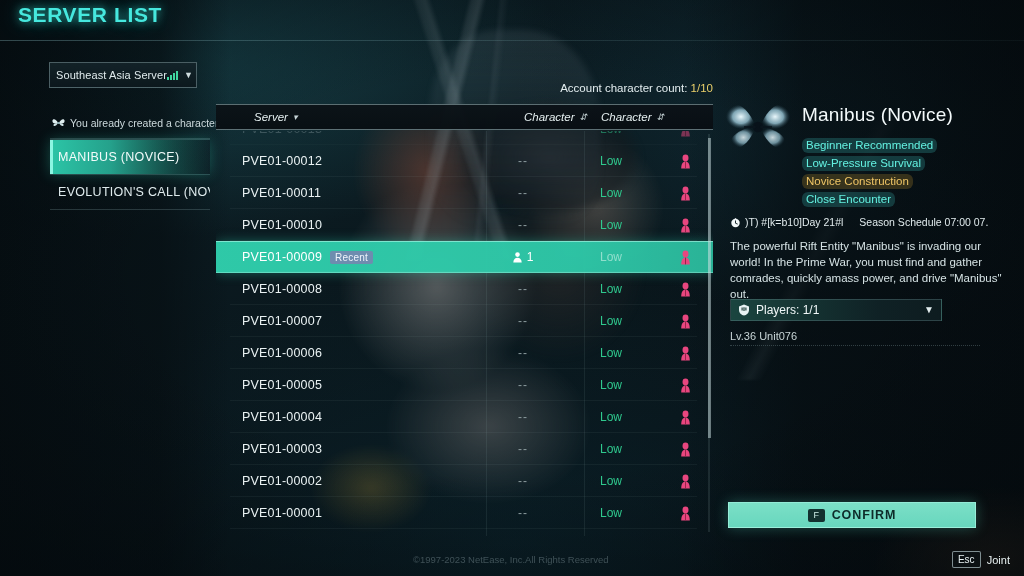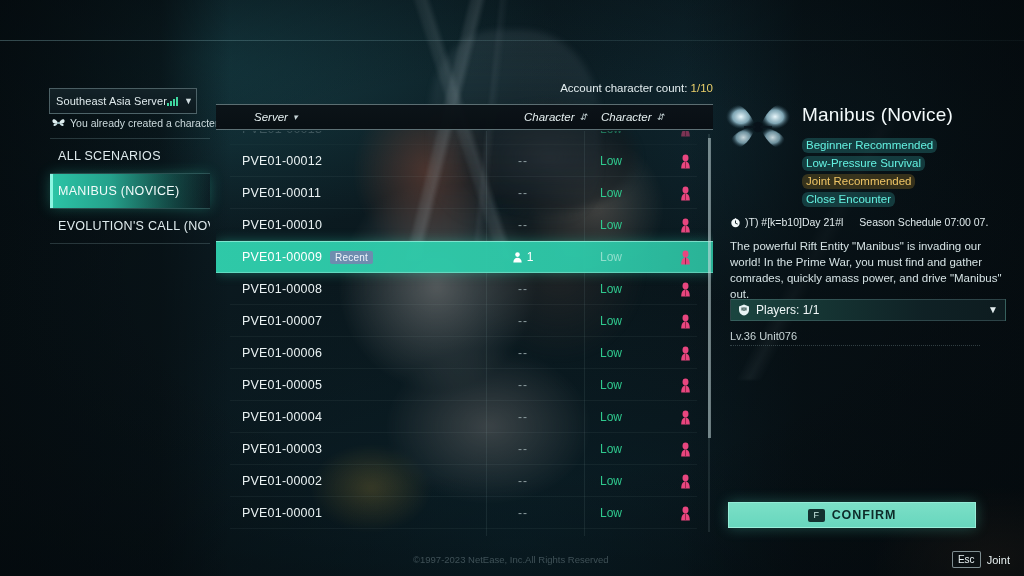--- a/index.html
+++ b/index.html
@@ -82,21 +82,21 @@
     color:#46e8de;
     text-shadow:0 0 10px rgba(60,230,215,.75),0 0 22px rgba(40,200,190,.45);
   }
   .hdr-rule{
     position:absolute;left:0;top:40px;width:1024px;height:1px;
     background:linear-gradient(90deg, rgba(140,190,195,.34), rgba(140,190,195,.16) 55%, rgba(140,190,195,.05));
   }
 
   
   .region-select{
-    position:absolute;left:49px;top:88px;width:148px;height:26px;
+    position:absolute;left:49px;top:62px;width:148px;height:26px;
     background:linear-gradient(180deg, rgba(20,36,42,.88), rgba(12,24,29,.92));
     border:1px solid rgba(150,180,185,.45);
     display:flex;align-items:center;
     box-sizing:border-box;padding:12px 6px;
   }
   .region-select .rs-label{
     font-size:11px;color:#dfeaec;flex:1;white-space:nowrap;letter-spacing:.1px;
   }
   .sig{display:flex;align-items:flex-end;gap:1px;height:9px;margin-right:6px;}
   .sig i{display:block;width:2px;background:#3fd6a0;}
@@ -236,21 +236,21 @@
   }
   .clock-ico{width:11px;height:11px;flex:0 0 auto;}
   .sched .sch-gap{display:inline-block;width:8px;}
 
   .desc{
     position:absolute;left:8px;top:142px;width:282px;
     font-size:11.5px;line-height:16px;color:#d5e2e4;
   }
 
   .players-bar{
-    position:absolute;left:8px;top:203px;width:276px;height:22px;
+    position:absolute;left:8px;top:203px;width:212px;height:22px;
     background:linear-gradient(90deg, rgba(28,72,66,.95), rgba(16,34,38,.95) 70%, rgba(14,28,32,.95));
     border:1px solid rgba(120,160,162,.30);
     box-sizing:border-box;
     display:flex;align-items:center;padding:0 7px;gap:6px;
   }
   .shield-ico{width:12px;height:12px;flex:0 0 auto;}
   .players-bar .pb-label{font-size:12px;color:#f0f7f8;flex:1;white-space:nowrap;}
   .players-bar .chev{font-size:10px;color:#e2ecee;}
 
   .player-row{
@@ -296,20 +296,21 @@
   <div class="bg-figure"></div>
   <div class="bg-helm"></div>
   <div class="bg-rig"></div>
   <div class="bg-rig2"></div>
   <div class="bg-streak"></div>
   <div class="bg-darkleft"></div>
   <div class="bg-darkright"></div>
   <div class="bg-warm"></div>
   <div class="bg-vignette"></div>
 
+  <div class="title">SERVER LIST</div>
   <div class="hdr-rule"></div>
 
   <div class="region-select">
     <span class="rs-label">Southeast Asia Server</span>
     <span class="sig">
         <i></i>
         <i></i>
         <i></i>
         <i></i>
       </span>
@@ -322,23 +323,20 @@
       <path d="M14 10 C18 1,24 1,25 5 C26 10,21 13,14 10 Z" fill="#dfeef0"></path>
       <path d="M12 10 C9 15,5 18,3 15 C2 12,6 10,12 10 Z" fill="#cfe3e6"></path>
       <path d="M14 10 C17 15,21 18,23 15 C24 12,20 10,14 10 Z" fill="#cfe3e6"></path>
       <circle cx="13" cy="10" r="2.1" fill="#8fb7bd"></circle>
     </svg>
     <span>You already created a character.</span>
   </div>
 
   <div class="side-list">
     <div class="side-sep"></div>
-    <div class="side-item">
-      <span>ALL SCENARIOS</span>
-    </div>
     <div class="side-sep"></div>
     <div class="side-item sel">
       <span>MANIBUS (NOVICE)</span>
     </div>
     <div class="side-sep"></div>
     <div class="side-item clip">
       <span>EVOLUTION'S CALL (NOVI</span>
     </div>
     <div class="side-sep"></div>
   </div>
@@ -593,21 +591,21 @@
       <path d="M22 29 L31 29 M50 29 L41 29" stroke="#0a151d" stroke-width="1.6"></path>
       <path d="M31 26.6 L34.6 29 L31 31.4 Z" fill="#0a151d"></path>
       <path d="M41 26.6 L37.4 29 L41 31.4 Z" fill="#0a151d"></path>
     </svg>
 
     <div class="scn-title">Manibus (Novice)</div>
 
     <div class="tags" id="tags">
         <div class="tag cy">Beginner Recommended</div>
         <div class="tag cy">Low-Pressure Survival</div>
-        <div class="tag gd">Joint Recommended</div>
+        <div class="tag gd">Novice Construction</div>
         <div class="tag cy">Close Encounter</div>
       </div>
 
     <div class="sched">
       <svg class="clock-ico" viewBox="0 0 12 12">
         <circle cx="6" cy="6.6" r="4.6" fill="#f2f8f9"></circle>
         <path d="M6 1.2 C6 1.2 7.6 2.4 7.6 3.4 C7.6 4.2 6.8 4.6 6 4.6 C5.2 4.6 4.4 4.2 4.4 3.4 C4.4 2.4 6 1.2 6 1.2 Z" fill="#f2f8f9"></path>
         <path d="M6 4.2 L6 6.8 L8 7.6" stroke="#0b1a20" stroke-width="1" fill="none" stroke-linecap="round"></path>
       </svg>
       <span>)T) #[k=b10]Day 21#l</span>

